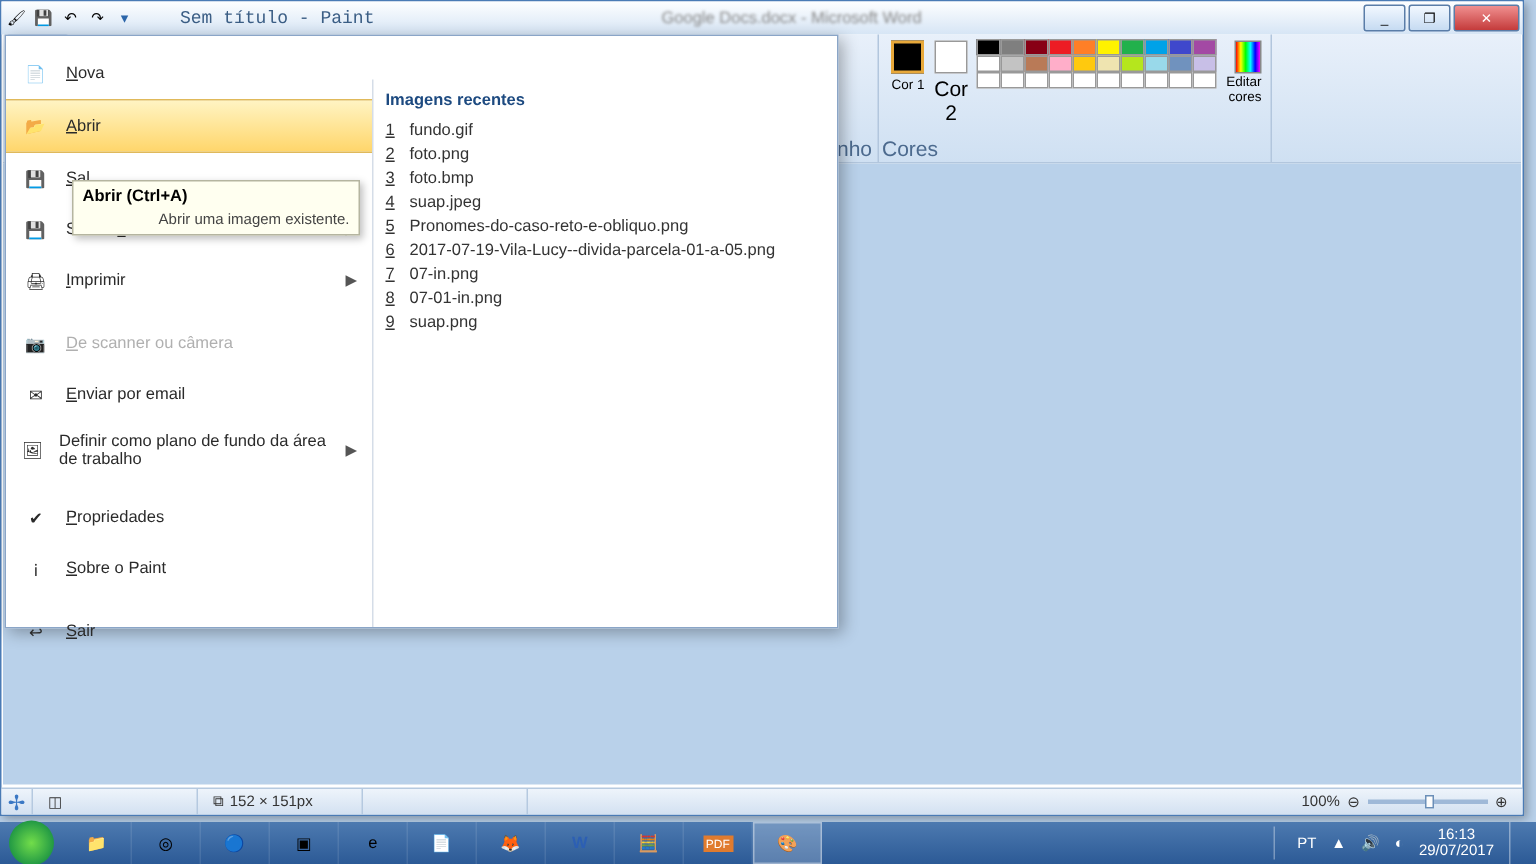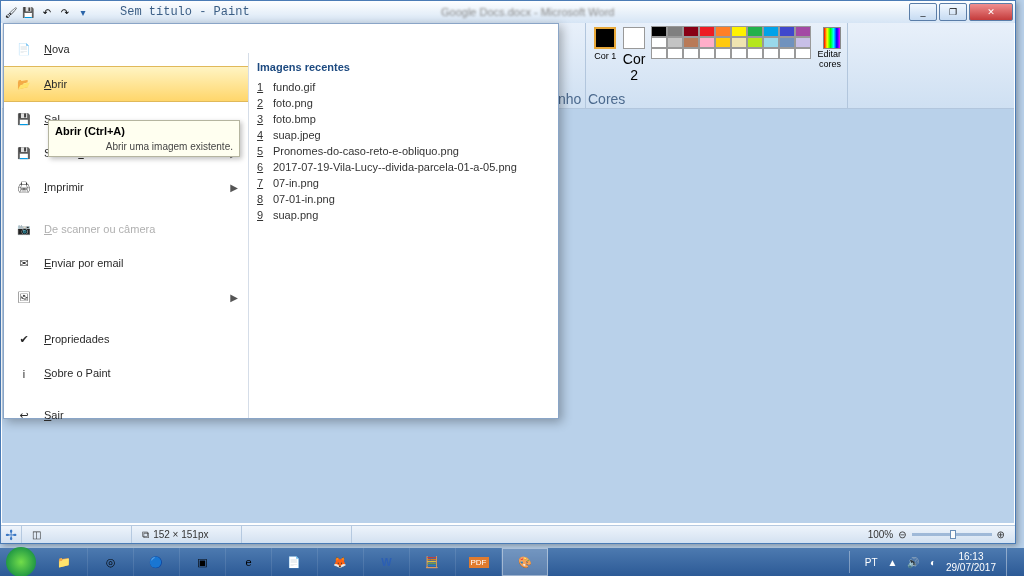--- a/index.html
+++ b/index.html
@@ -199,20 +199,21 @@
           <div class="fm-item disabled">
             <span class="fm-icon">📷</span>
             <span><u class="key">D</u>e scanner ou câmera</span>
           </div>
           <div class="fm-item">
             <span class="fm-icon">✉</span>
             <span><u class="key">E</u>nviar por email</span>
           </div>
           <div class="fm-item">
             <span class="fm-icon">🖼</span>
+            <span>Definir como plano de fundo da área de trabalho</span>
             <span class="arrow">▶</span>
           </div>
           <div class="fm-sep"></div>
           <div class="fm-item">
             <span class="fm-icon">✔</span>
             <span><u class="key">P</u>ropriedades</span>
           </div>
           <div class="fm-item">
             <span class="fm-icon">ℹ</span>
             <span><u class="key">S</u>obre o Paint</span>

